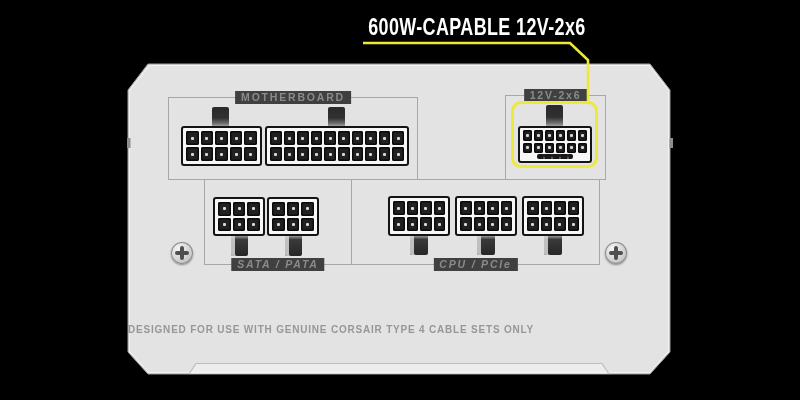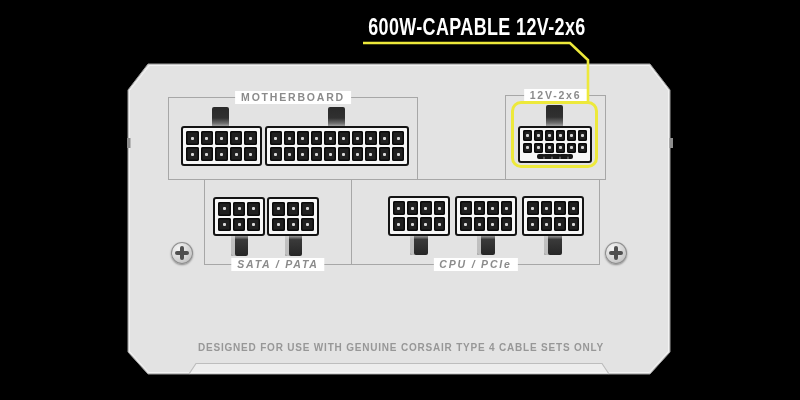--- a/index.html
+++ b/index.html
@@ -10,21 +10,21 @@
   #callout-svg{z-index:6;pointer-events:none;}
 
   .callout-text{position:absolute;left:340px;top:14px;width:256px;z-index:7;
     text-align:center;font-weight:700;font-size:23px;line-height:26px;color:#ffffff;
     letter-spacing:.5px;transform:scaleX(.78);transform-origin:50% 50%;white-space:nowrap;}
 
   
   .sbox{position:absolute;border:1px solid #a7a7a7;z-index:1;box-sizing:border-box;}
   .legend{position:absolute;left:50%;transform:translateX(-50%);white-space:nowrap;
     font-weight:700;font-size:10.5px;line-height:13px;letter-spacing:1.8px;color:#8b8b8b;
-    background:#ffffff;padding:0 6px;}
+    background:#404040;padding:0 6px;}
   .legend-top{top:-7px;}
   .legend-bottom{bottom:-7px;font-style:italic;}
 
   
   .highlight-box{position:absolute;left:511px;top:101px;width:87px;height:67px;
     border:3px solid var(--accent,#EDE93B);border-radius:10px;z-index:2;box-sizing:border-box;}
 
   
   .connector{position:absolute;background:#f7f7f7;border:2px solid #141414;border-radius:3px;
     display:flex;flex-direction:column;padding:3px;box-sizing:border-box;z-index:3;}
@@ -49,21 +49,21 @@
 
   
   .screw{position:absolute;width:22px;height:22px;border-radius:50%;z-index:3;
     background:radial-gradient(circle at 35% 30%,#f5f5f5,#cfcfcf 60%,#a9a9a9 100%);
     box-shadow:0 1px 2px rgba(0,0,0,.4),inset 0 0 0 1px #8f8f8f;}
   .screw::before,.screw::after{content:"";position:absolute;inset:0;margin:auto;
     background:#4f4f4f;border-radius:2px;}
   .screw::before{width:4px;height:14px;}
   .screw::after{width:14px;height:4px;}
 
-  .footer{position:absolute;left:128px;top:342px;width:476px;z-index:4;text-align:right;
+  .footer{position:absolute;left:128px;top:324px;width:476px;z-index:4;text-align:left;
     font-weight:700;font-size:10px;letter-spacing:.8px;color:#979797;white-space:nowrap;}
 </style>
 </head>
 <body>
 
 <div class="stage">
 
   <svg id="panel-svg" width="800" height="400" viewBox="0 0 800 400">
     <polygon points="148,64 650,64 670,90 670,352 650,374 148,374 128,352 128,90" fill="#e3e3e3" stroke="#a0a0a0" stroke-width="1"></polygon>
     <polygon points="149.5,65.5 649.3,65.5 668.5,90.6 668.5,351.4 649.3,372.5 148.7,372.5 129.5,351.4 129.5,90.6" fill="none" stroke="#f6f6f6" stroke-width="1" opacity="0.85"></polygon>

